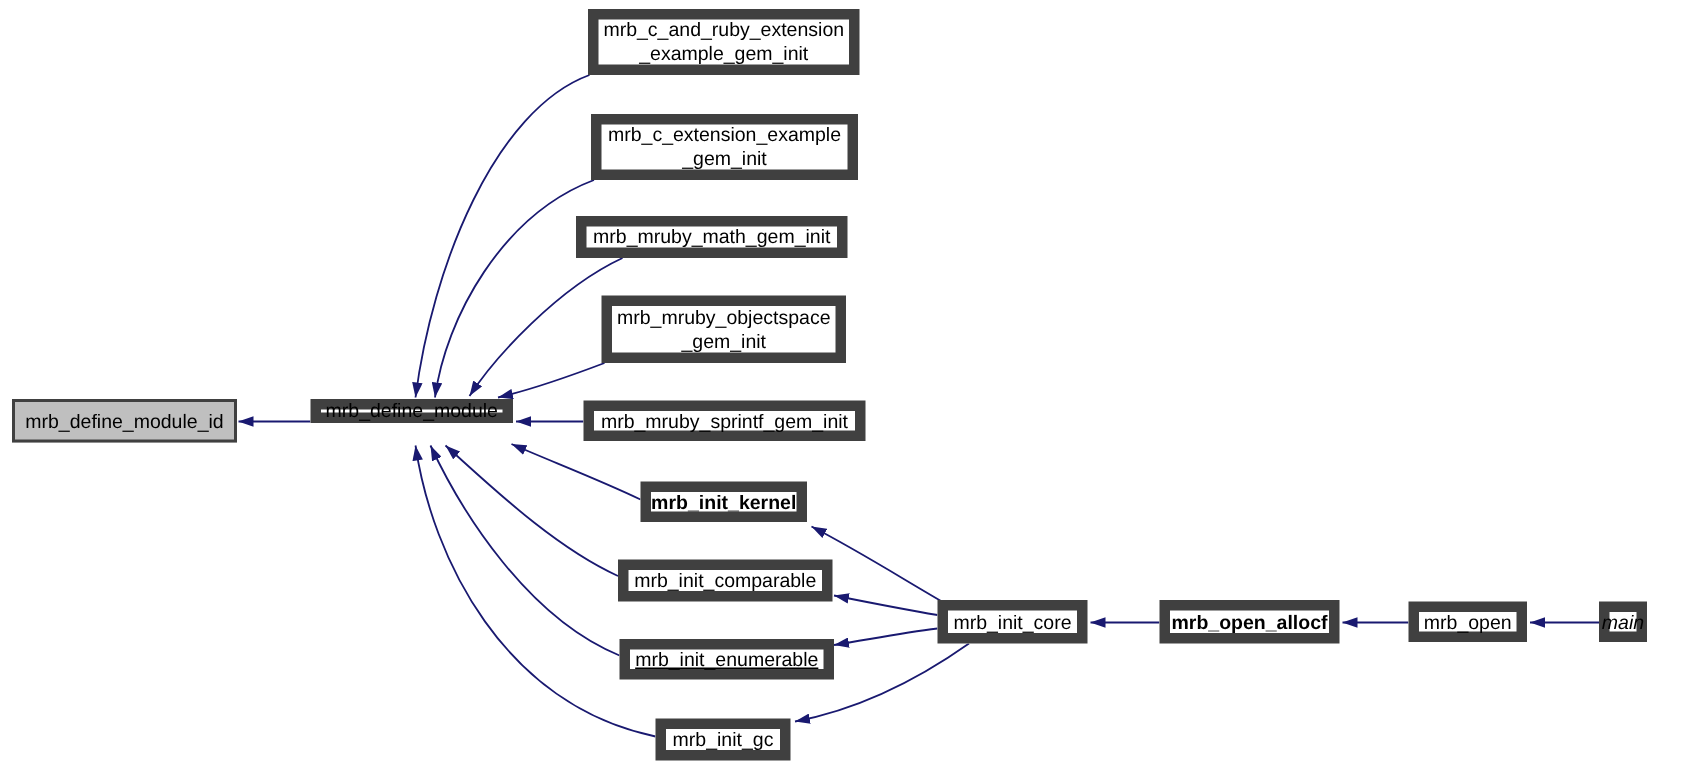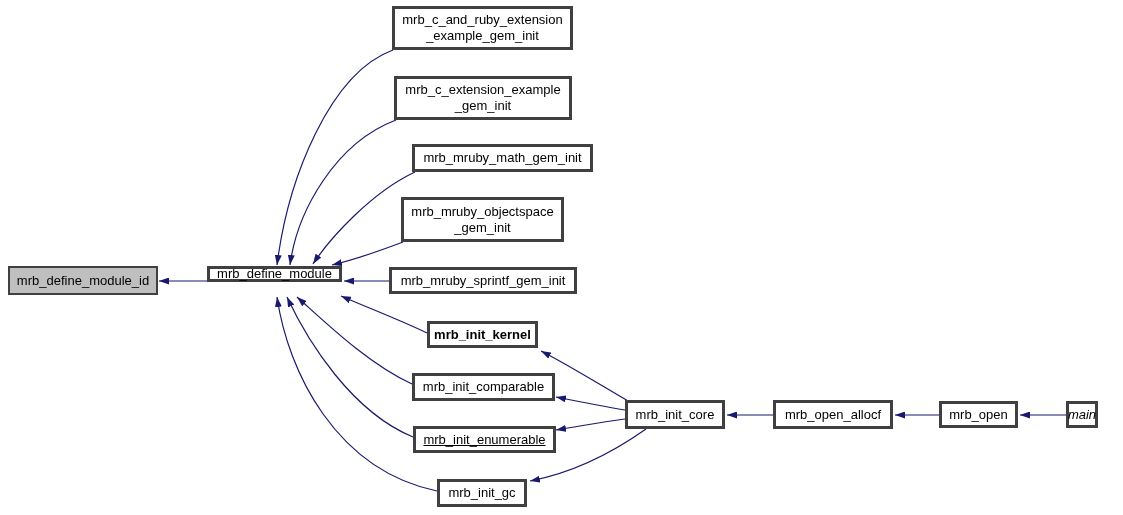--- a/index.html
+++ b/index.html
@@ -21,21 +21,21 @@
     width: 1123px;
     height: 515px;
   }
   #edges path.edge {
     fill: none;
     stroke-width: 1.2px;
   }
   .node {
     position: absolute;
     box-sizing: border-box;
-    border: 3px solid #404040;
+    border: 7px solid #404040;
     background: #ffffff;
     color: #000000;
     font-size: 13px;
     line-height: 16px;
     display: flex;
     align-items: center;
     justify-content: center;
     text-align: center;
     white-space: pre-line;
     cursor: pointer;
@@ -75,26 +75,26 @@
       <path d="M939,415 L895,415" class="edge" stroke="#191970" marker-end="url(#arrowhead)"></path>
       <path d="M1066,415 L1020,415" class="edge" stroke="#191970" marker-end="url(#arrowhead)"></path>
     </svg>
   <div id="nodes">
       <div class="node highlighted" style="left: 8px; top: 266px; width: 150px; height: 29px;">mrb_define_module_id</div>
       <div class="node" style="left: 207px; top: 266px; width: 135px; height: 16px;">mrb_define_module</div>
       <div class="node" style="left: 392px; top: 6px; width: 181px; height: 44px;">mrb_c_and_ruby_extension
 _example_gem_init</div>
       <div class="node" style="left: 394px; top: 76px; width: 178px; height: 44px;">mrb_c_extension_example
 _gem_init</div>
-      <div class="node" style="left: 412px; top: 144px; width: 181px; height: 28px;">mrb_mruby_math_gem_init</div>
+      <div class="node" style="left: 384px; top: 144px; width: 181px; height: 28px;">mrb_mruby_math_gem_init</div>
       <div class="node" style="left: 401px; top: 197px; width: 163px; height: 45px;">mrb_mruby_objectspace
 _gem_init</div>
       <div class="node" style="left: 389px; top: 267px; width: 188px; height: 27px;">mrb_mruby_sprintf_gem_init</div>
       <div class="node" style="left: 427px; top: 321px; width: 111px; height: 27px; font-weight: bold;">mrb_init_kernel</div>
       <div class="node" style="left: 412px; top: 373px; width: 143px; height: 28px;">mrb_init_comparable</div>
       <div class="node" style="left: 413px; top: 426px; width: 143px; height: 27px; text-decoration: underline;">mrb_init_enumerable</div>
       <div class="node" style="left: 437px; top: 479px; width: 90px; height: 28px;">mrb_init_gc</div>
       <div class="node" style="left: 625px; top: 400px; width: 100px; height: 29px;">mrb_init_core</div>
-      <div class="node" style="left: 773px; top: 400px; width: 120px; height: 29px;">mrb_open_allocf</div>
+      <div class="node" style="left: 773px; top: 400px; width: 120px; height: 29px; font-weight: bold;">mrb_open_allocf</div>
       <div class="node" style="left: 939px; top: 401px; width: 79px; height: 27px;">mrb_open</div>
       <div class="node" style="left: 1066px; top: 401px; width: 32px; height: 27px; font-style: italic;">main</div>
     </div>
 </div>
 
 </body></html>

